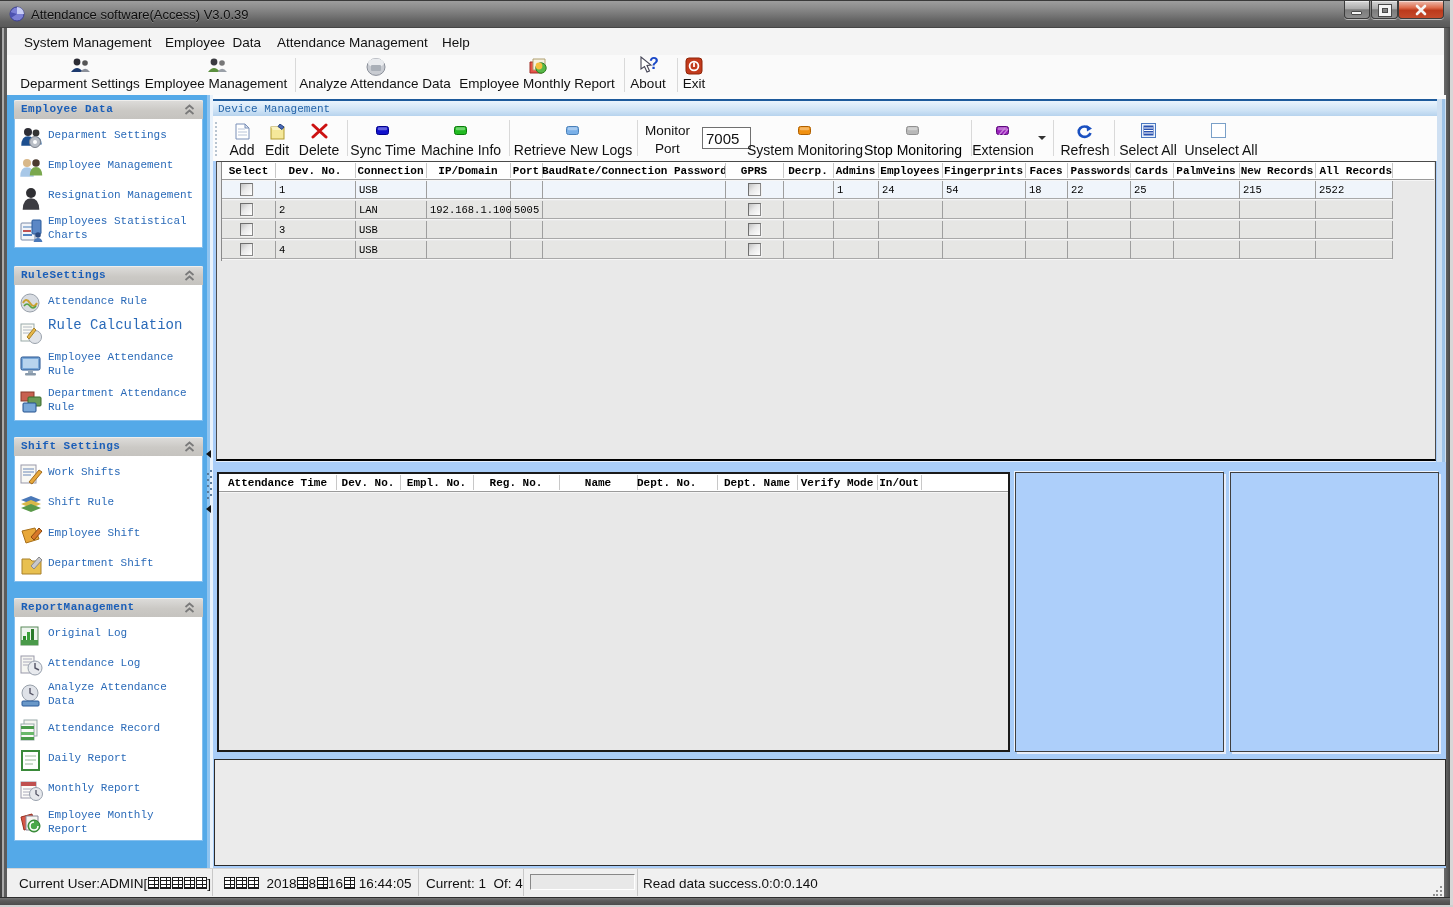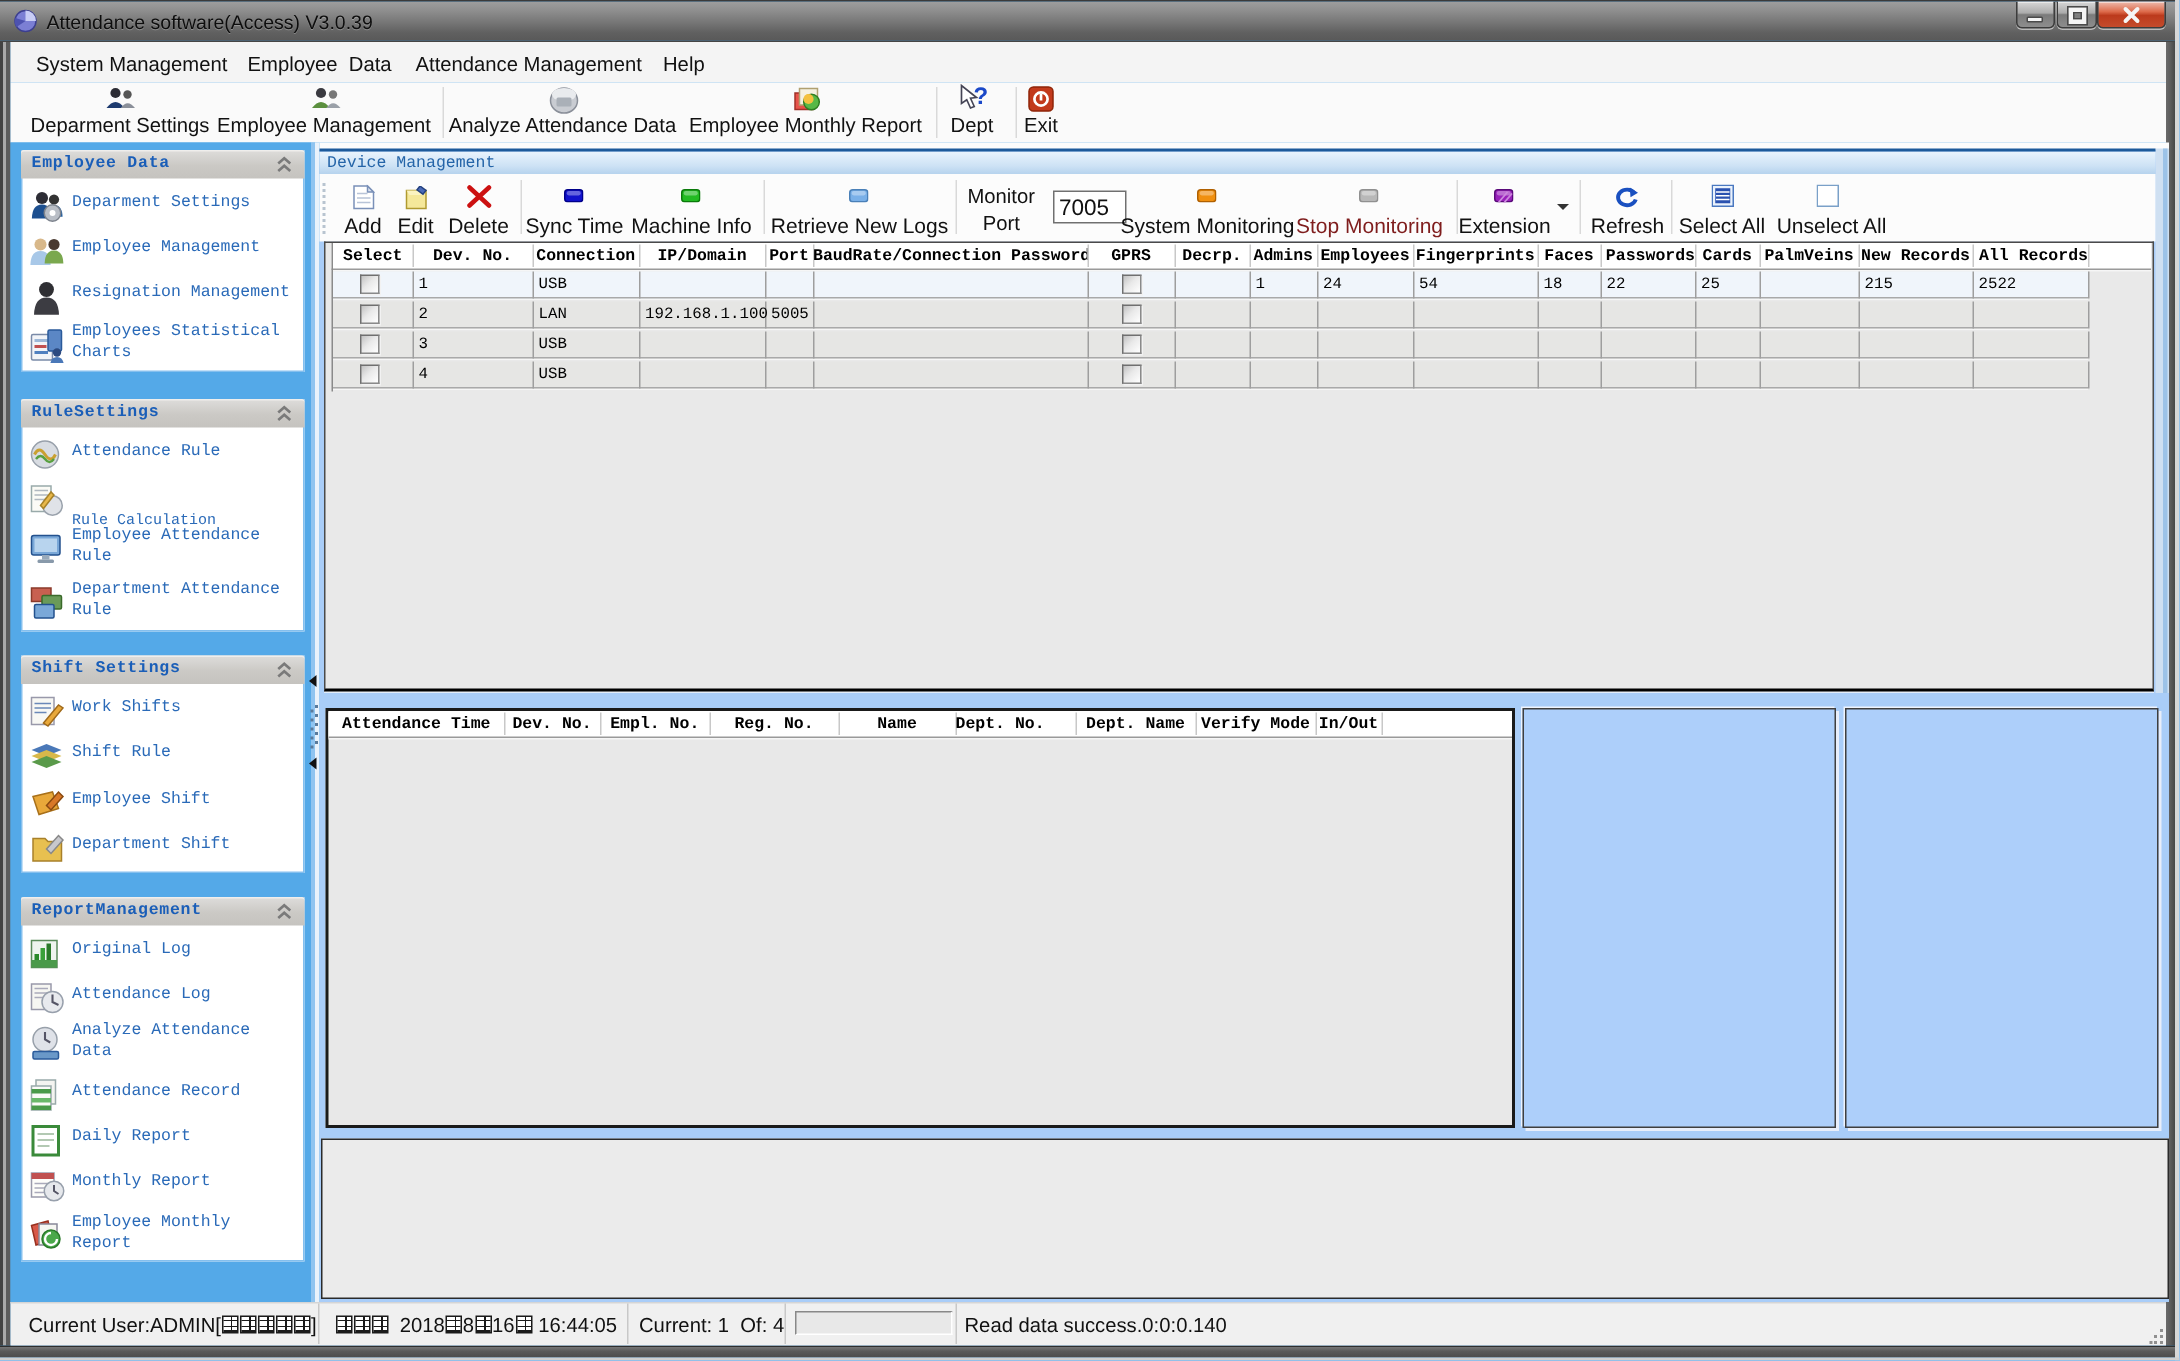--- a/index.html
+++ b/index.html
@@ -45,21 +45,21 @@
 <div class="abs" style="left:277px;top:35px;height:16px;font-size:13.5px;color:#111;">Attendance Management</div>
 <div class="abs" style="left:442px;top:35px;height:16px;font-size:13.5px;color:#111;">Help</div>
 <div class="abs" style="left:7px;top:55px;width:1437px;height:40px;background:#fafafa;"></div>
 <div class="abs" style="left:295px;top:58px;width:1px;height:34px;background:#d9d9d9;"></div>
 <div class="abs" style="left:624px;top:58px;width:1px;height:34px;background:#d9d9d9;"></div>
 <div class="abs" style="left:677px;top:58px;width:1px;height:34px;background:#d9d9d9;"></div>
 <div class="abs" style="left:-40px;top:76px;width:240px;height:15px;font-size:13.5px;color:#111;text-align:center;">Deparment Settings</div>
 <div class="abs" style="left:96px;top:76px;width:240px;height:15px;font-size:13.5px;color:#111;text-align:center;">Employee Management</div>
 <div class="abs" style="left:255px;top:76px;width:240px;height:15px;font-size:13.5px;color:#111;text-align:center;">Analyze Attendance Data</div>
 <div class="abs" style="left:417px;top:76px;width:240px;height:15px;font-size:13.5px;color:#111;text-align:center;">Employee Monthly Report</div>
-<div class="abs" style="left:528px;top:76px;width:240px;height:15px;font-size:13.5px;color:#111;text-align:center;">Dept</div>
+<div class="abs" style="left:528px;top:76px;width:240px;height:15px;font-size:13.5px;color:#111;text-align:center;">About</div>
 <div class="abs" style="left:574px;top:76px;width:240px;height:15px;font-size:13.5px;color:#111;text-align:center;">Exit</div>
 <svg class="abs" style="left:68px;top:58px" width="24" height="17" viewBox="0 0 24 17">
     <circle cx="9" cy="4" r="3.4" fill="#2c2c34"></circle>
     <path d="M3 14 q6 -8 12 0 z" fill="#1d3a6e"></path>
     <circle cx="17" cy="5" r="2.8" fill="#555"></circle>
     <path d="M12.5 14 q4.5 -6.5 9.5 0 z" fill="#8a8f99"></path>
   </svg>
 <svg class="abs" style="left:205px;top:58px" width="24" height="17" viewBox="0 0 24 17">
     <circle cx="9" cy="4" r="3.4" fill="#3a3a40"></circle>
     <path d="M3 14 q6 -8 12 0 z" fill="#5b8f3e"></path>
@@ -158,21 +158,21 @@
     <path d="M4 12 q3 -6 7 0 t7 0" fill="none" stroke="#caa030" stroke-width="2"></path>
     <path d="M5 15 q3 -4 6 0 t6 0" fill="none" stroke="#58a040" stroke-width="1.6"></path>
   </svg>
 <div class="abs mono" style="left:48px;top:295px;width:158px;font-size:11px;line-height:13.5px;color:#2a6ab8;">Attendance Rule</div>
 <svg class="abs" style="left:19px;top:321px" width="25" height="25" viewBox="0 0 25 25">
     <rect x="2" y="3" width="13" height="17" fill="#fbfbf6" stroke="#9aa"></rect>
     <path d="M4 6 h9 M4 9 h9 M4 12 h7" stroke="#b0b8c0"></path>
     <circle cx="16" cy="16" r="6.5" fill="#e0e3e8" stroke="#9aa2ac"></circle>
     <path d="M8 16 L15 7 L17 9 L10 18 Z" fill="#e8b84a" stroke="#a8832a"></path>
   </svg>
-<div class="abs mono" style="left:48px;top:341px;width:138px;font-size:10px;line-height:13.5px;color:#2a6ab8;">Rule Calculation</div>
+<div class="abs mono" style="left:48px;top:319px;width:138px;font-size:14px;line-height:13.5px;color:#2a6ab8;">Rule Calculation</div>
 <svg class="abs" style="left:19px;top:353px" width="25" height="25" viewBox="0 0 25 25">
     <rect x="2" y="4" width="19" height="13" rx="1.5" fill="#7aa8d8" stroke="#23518e"></rect>
     <rect x="4" y="6" width="15" height="9" fill="#b8d4ee"></rect>
     <rect x="9" y="17" width="5" height="3" fill="#9ab"></rect>
     <rect x="6" y="20" width="11" height="2.4" rx="1" fill="#89a"></rect>
   </svg>
 <div class="abs mono" style="left:48px;top:351px;width:158px;font-size:11px;line-height:13.5px;color:#2a6ab8;">Employee Attendance<br>Rule</div>
 <svg class="abs" style="left:19px;top:389px" width="25" height="25" viewBox="0 0 25 25">
     <rect x="2" y="3" width="13" height="9" fill="#c86050" stroke="#8a3a2a"></rect>
     <rect x="9" y="8" width="13" height="9" rx="1" fill="#6a9a58" stroke="#3a6a2a"></rect>
@@ -321,21 +321,21 @@
 <div class="abs" style="left:702px;top:127px;width:49px;height:22px;background:#fff;border:1px solid #707070;font-size:15px;color:#111;padding:2px 0 0 3px;">7005</div>
 <svg class="abs" style="left:798px;top:126px" width="13" height="9" viewBox="0 0 13 9">
     <rect x="0.5" y="0.5" width="12" height="8" rx="2" fill="#f09010" stroke="#b06000"></rect>
     <rect x="1.8" y="1.3" width="9.4" height="3" rx="1.4" fill="rgba(255,255,255,0.35)"></rect>
   </svg>
 <div class="abs" style="left:705px;top:142px;width:200px;height:15px;font-size:14px;color:#111;text-align:center;">System Monitoring</div>
 <svg class="abs" style="left:906px;top:126px" width="13" height="9" viewBox="0 0 13 9">
     <rect x="0.5" y="0.5" width="12" height="8" rx="2" fill="#b8b8b8" stroke="#909090"></rect>
     <rect x="1.8" y="1.3" width="9.4" height="3" rx="1.4" fill="rgba(255,255,255,0.35)"></rect>
   </svg>
-<div class="abs" style="left:813px;top:142px;width:200px;height:15px;font-size:14px;color:#7f1d1d;text-align:center;">Stop Monitoring</div>
+<div class="abs" style="left:813px;top:142px;width:200px;height:15px;font-size:14px;color:#000000;text-align:center;">Stop Monitoring</div>
 <svg class="abs" style="left:996px;top:126px" width="13" height="9" viewBox="0 0 13 9">
     <rect x="0.5" y="0.5" width="12" height="8" rx="2" fill="#9922bb" stroke="#5a0a7a"></rect>
     <rect x="1.8" y="1.3" width="9.4" height="3" rx="1.4" fill="rgba(255,255,255,0.35)"></rect>
     <path d="M3 9 L9 2 M6 10 L12 3" stroke="#cc88dd" stroke-width="1.2"></path>
   </svg>
 <div class="abs" style="left:903px;top:142px;width:200px;height:15px;font-size:14px;color:#111;text-align:center;">Extension</div>
 <svg class="abs" style="left:1037px;top:135px" width="10" height="6" viewBox="0 0 10 6">
     <path d="M1 1 L5 5 L9 1 Z" fill="#333"></path>
   </svg>
 <svg class="abs" style="left:1076px;top:124px" width="17" height="15" viewBox="0 0 17 15">

